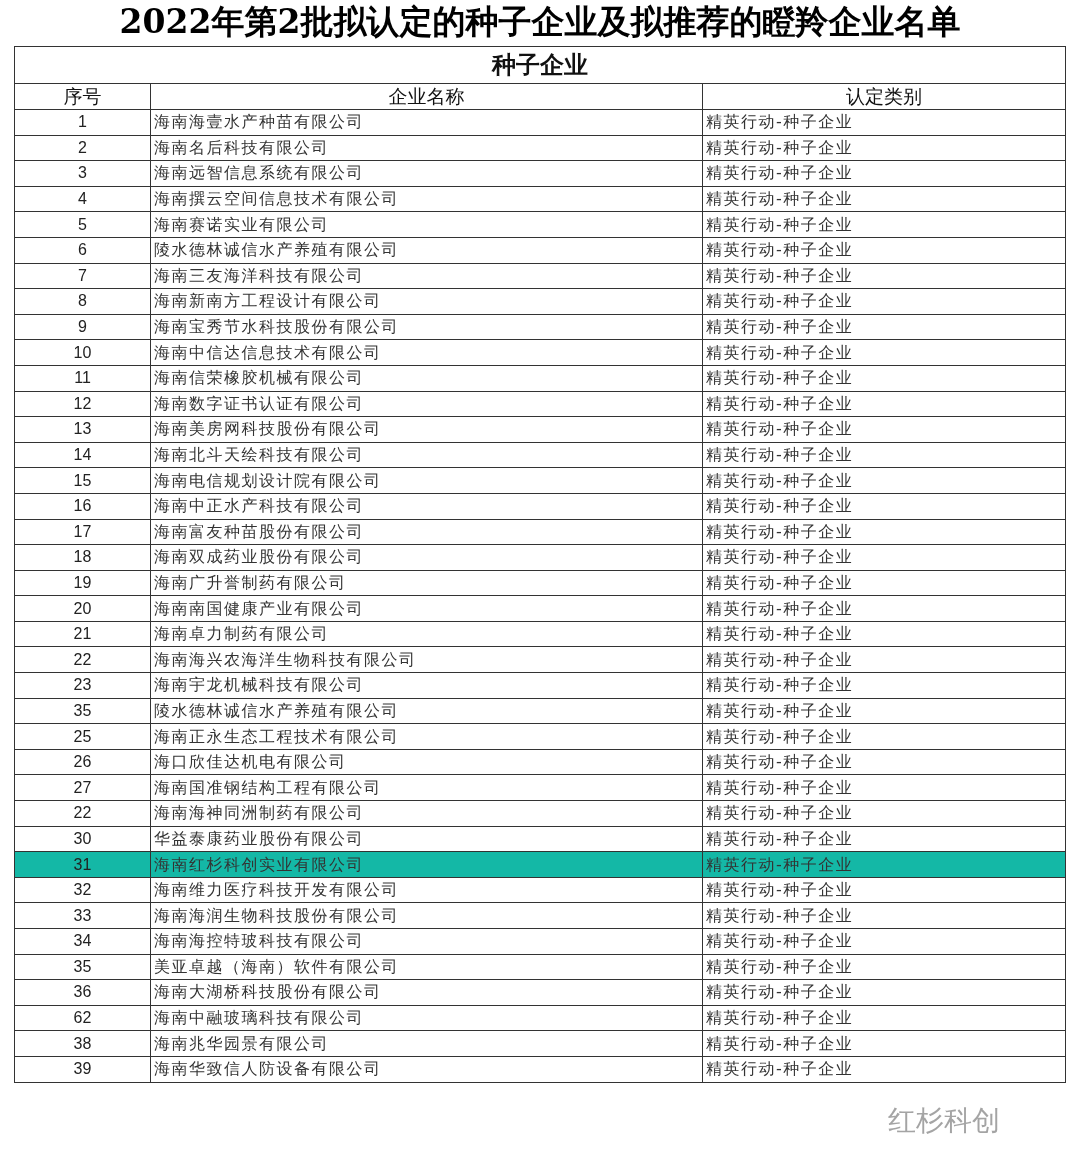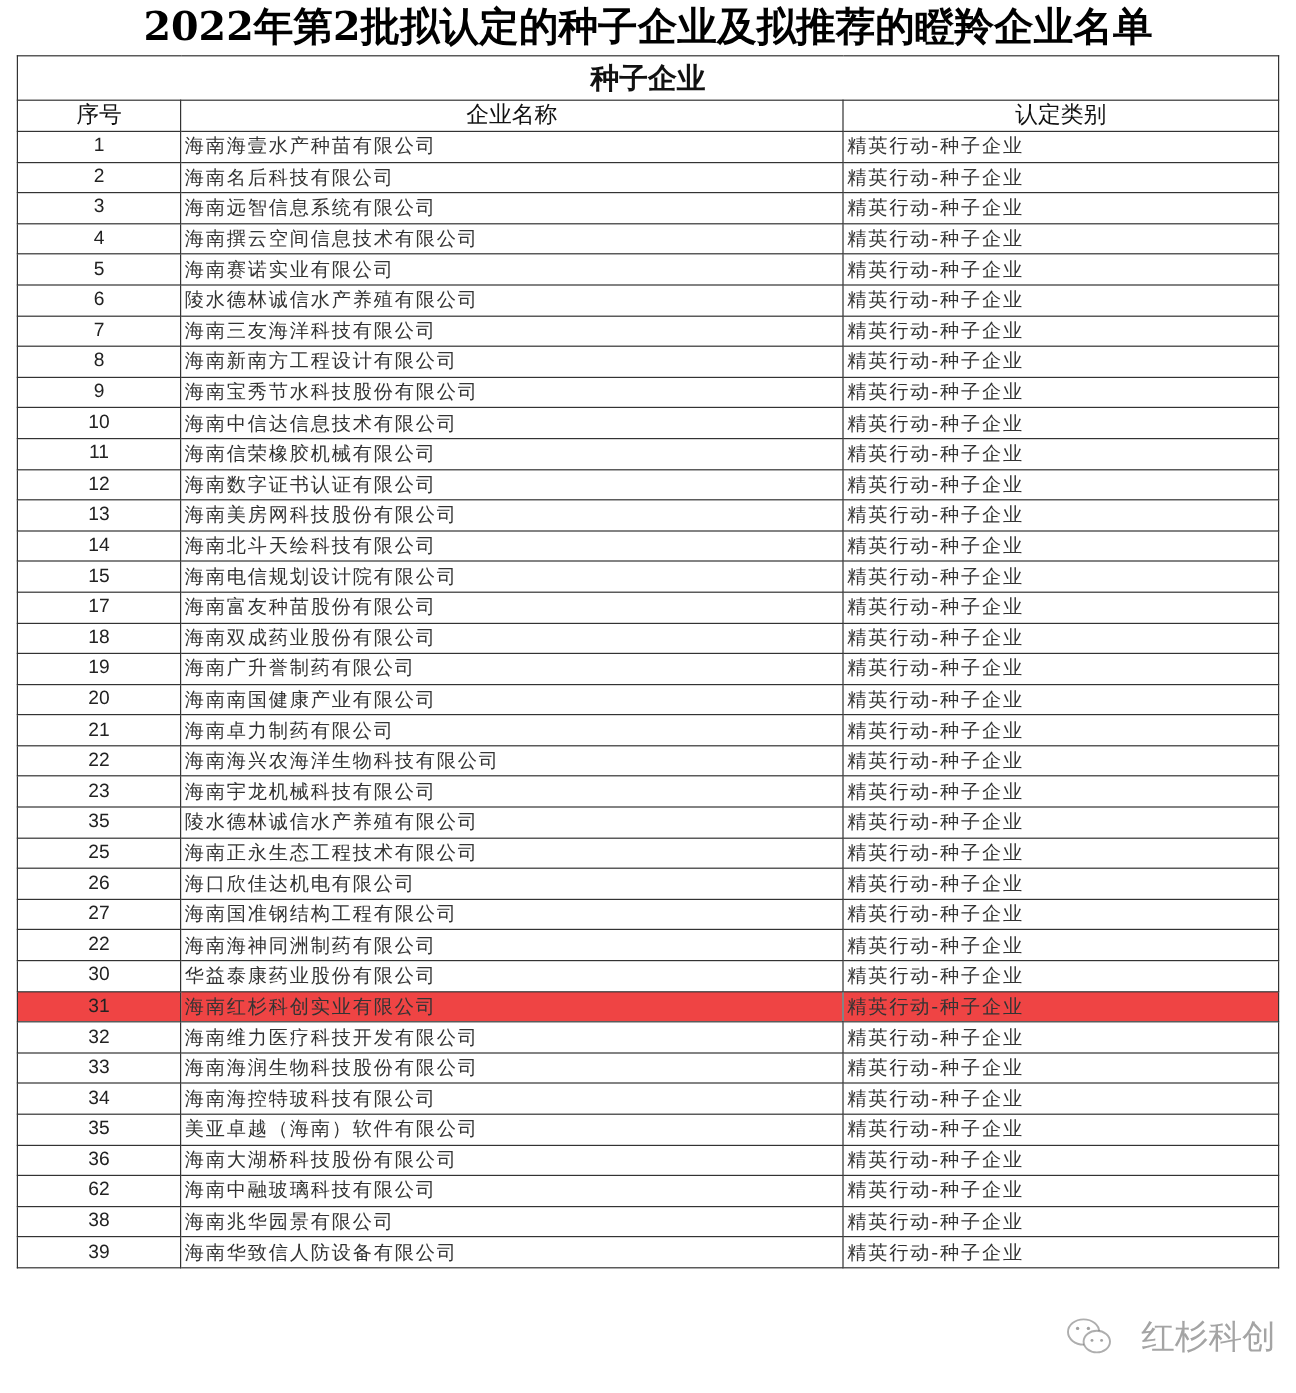--- a/index.html
+++ b/index.html
@@ -9,23 +9,23 @@
            text-align: center; font-size: 33px; line-height: 44px; font-weight: bold;
            color: #000; letter-spacing: 0px; font-family: "DejaVu Serif", "Liberation Serif", serif; }
   .tbl { position: absolute; left: 14px; top: 46px; width: 1051px;
          border-collapse: collapse; table-layout: fixed; }
   .tbl td, .tbl th { border: 1.5px solid #333; padding: 0; overflow: hidden; white-space: nowrap; }
   .section-row td { height: 36px; text-align: center; font-size: 24px; font-weight: bold; color: #111; }
   .head-row th { height: 25px; font-size: 19px; font-weight: normal; color: #111; text-align: center; line-height: 25px; }
   .data-row td { height: 24.6px; line-height: 24px; font-size: 16px; color: #333; }
   .data-row td.num { text-align: center; font-family: "Liberation Sans", sans-serif; font-size: 16px; color: #222; }
   .data-row td.name, .data-row td.cat { padding-left: 3px; letter-spacing: 1.5px; }
-  .data-row.hl td { background: #ef4444; margin-top: 44px; }
+  .data-row.hl td { background: #14b8a6; margin-top: 44px; }
   .watermark { position: absolute; left: 888px; top: 1094px; height: 40px; display: flex;
-               align-items: center; gap: 23px; color: rgba(90,90,90,0.55); font-size: 28px; }
+               align-items: center; gap: 8px; color: rgba(90,90,90,0.55); font-size: 28px; flex-direction: column; }
   .wm-icon { width: 40px; height: 34px; }
 </style>
 </head>
 <body>
 
 <div class="title">2022年第2批拟认定的种子企业及拟推荐的瞪羚企业名单</div>
 
 <table class="tbl">
   <colgroup>
     <col style="width:136px">
@@ -112,20 +112,25 @@
         <td class="num">14</td>
         <td class="name">海南北斗天绘科技有限公司</td>
         <td class="cat">精英行动-种子企业</td>
       </tr>
       <tr class="data-row">
         <td class="num">15</td>
         <td class="name">海南电信规划设计院有限公司</td>
         <td class="cat">精英行动-种子企业</td>
       </tr>
       <tr class="data-row">
+        <td class="num">16</td>
+        <td class="name">海南中正水产科技有限公司</td>
+        <td class="cat">精英行动-种子企业</td>
+      </tr>
+      <tr class="data-row">
         <td class="num">17</td>
         <td class="name">海南富友种苗股份有限公司</td>
         <td class="cat">精英行动-种子企业</td>
       </tr>
       <tr class="data-row">
         <td class="num">18</td>
         <td class="name">海南双成药业股份有限公司</td>
         <td class="cat">精英行动-种子企业</td>
       </tr>
       <tr class="data-row">

